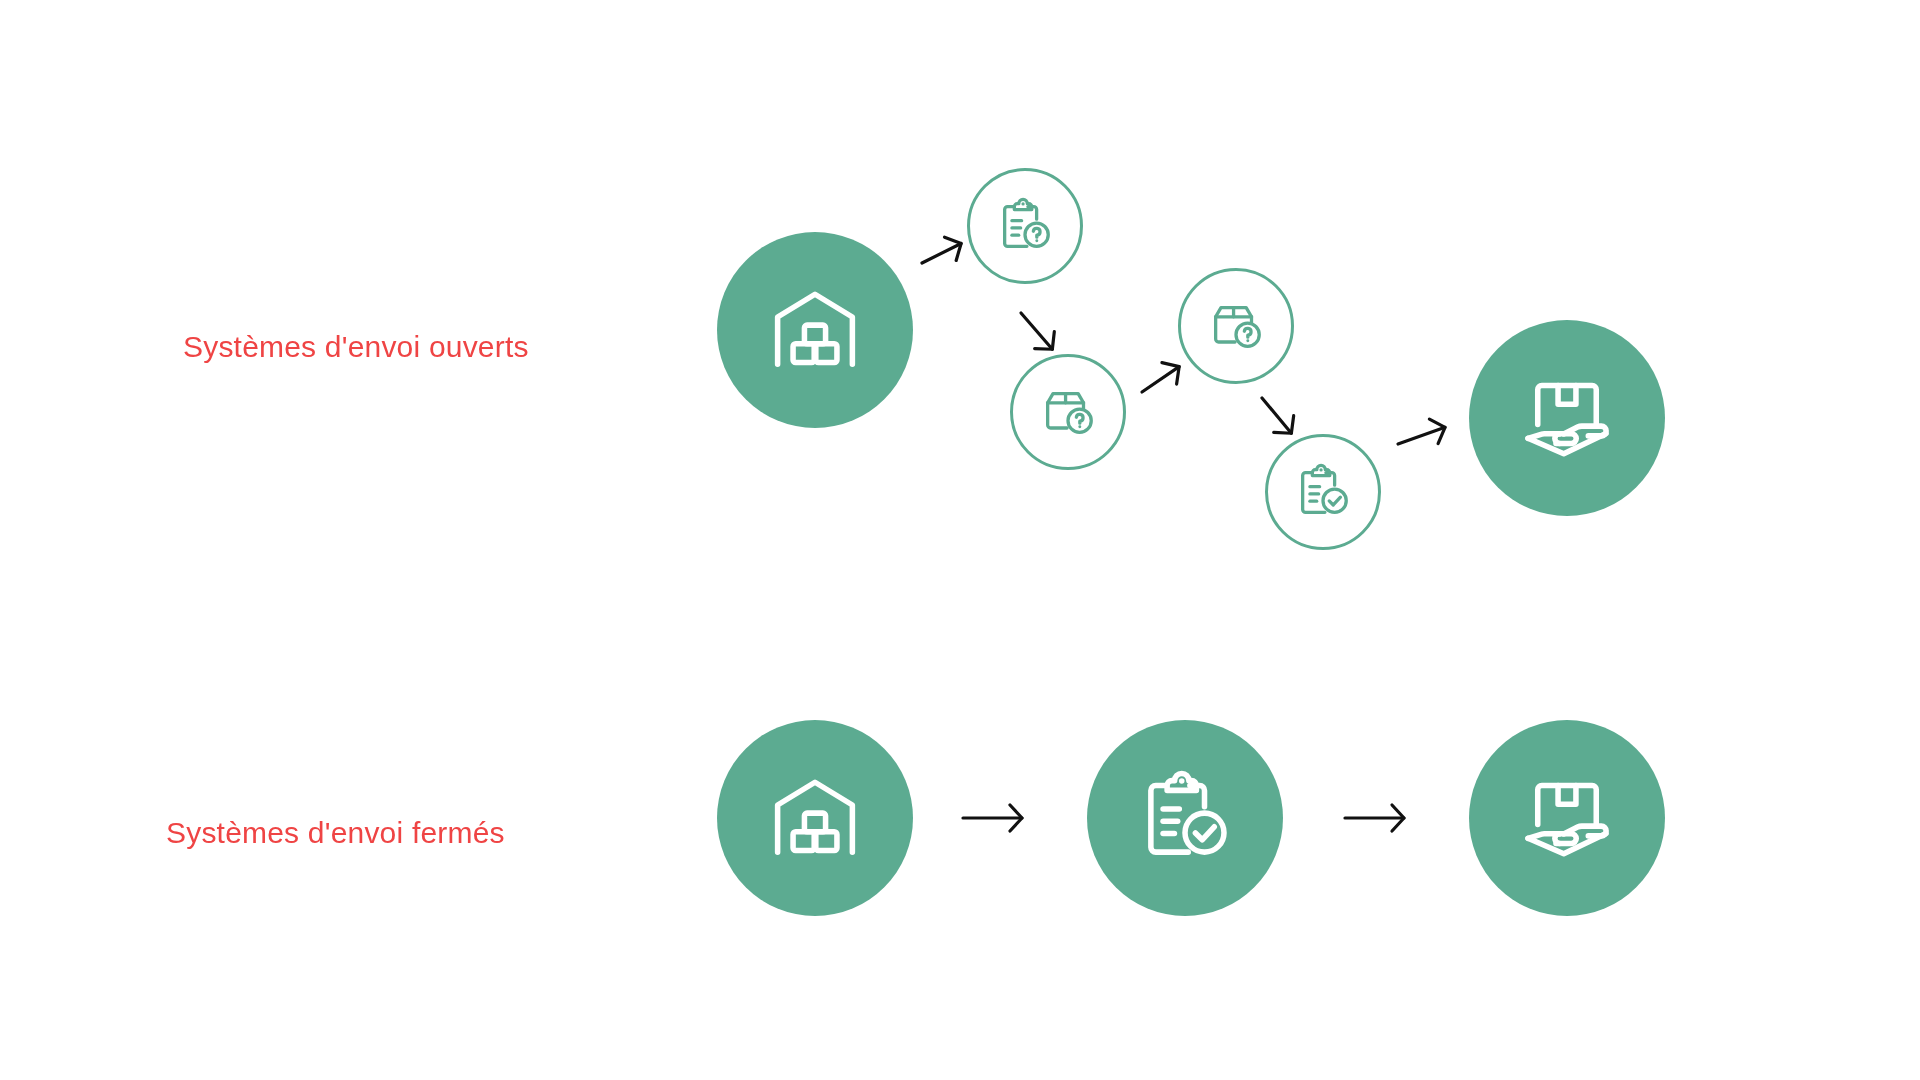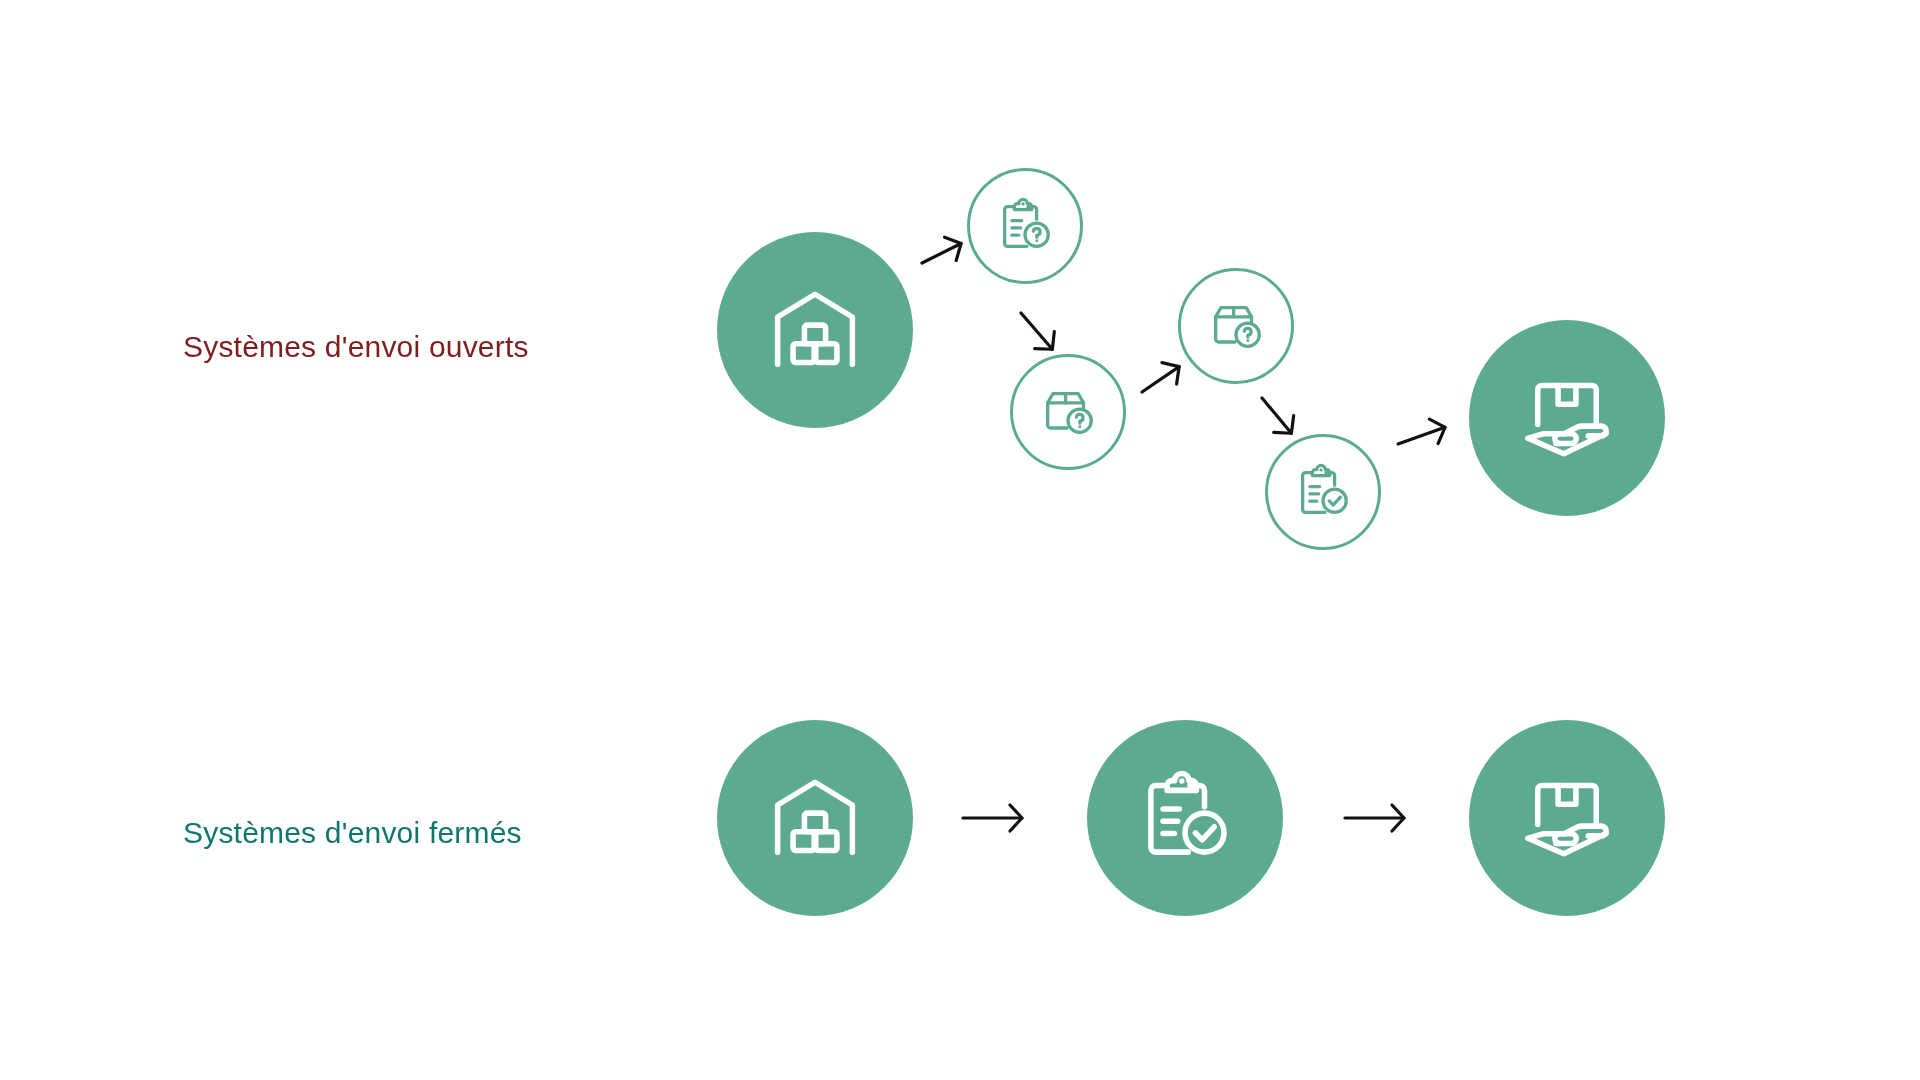--- a/index.html
+++ b/index.html
@@ -56,21 +56,21 @@
   
   .arrow {
     position: absolute;
   }
   .arrow svg { display: block; overflow: visible; }
 </style>
 </head>
 <body>
 
 <div id="diagram-root">
-    <div class="row-label" style="left: 183px; top: 332px; color: #7f1d1d;">Systèmes d'envoi ouverts</div>
+    <div class="row-label" style="left: 183px; top: 332px; color: #ef4444;">Systèmes d'envoi ouverts</div>
     <div class="arrow" style="left: 922px; top: 247px; width: 44.7214px; height: 32px; transform-origin: 0px 16px; transform: rotate(-26.5651deg);">
       <svg width="44.721359549995796" height="32" viewBox="0 0 44.721359549995796 32">
         <g fill="none" stroke="#111111" stroke-width="3.2" stroke-linecap="round" stroke-linejoin="round">
           <path d="M0 16 H43.721359549995796"></path>
           <path d="M31.721359549995796 3 L43.721359549995796 16 L31.721359549995796 29"></path>
         </g>
       </svg>
     </div>
     <div class="arrow" style="left: 1021px; top: 297px; width: 48.9183px; height: 32px; transform-origin: 0px 16px; transform: rotate(49.1446deg);">
       <svg width="48.91829923454004" height="32" viewBox="0 0 48.91829923454004 32">
@@ -127,21 +127,21 @@
     <div class="node outlined" style="left: 1265px; top: 434px; width: 116px; height: 116px; border-color: rgb(92, 171, 145);">
       <svg width="62" height="62" viewBox="0 0 64 64" style="color: rgb(92, 171, 145);">
         <use xlink:href="#sym-clipboard-check-icon"></use>
       </svg>
     </div>
     <div class="node filled" style="left: 1469px; top: 320px; width: 196px; height: 196px; background: rgb(92, 171, 145);">
       <svg width="104" height="104" viewBox="0 0 64 64" style="color: rgb(255, 255, 255);">
         <use xlink:href="#sym-hand-package-icon"></use>
       </svg>
     </div>
-    <div class="row-label" style="left: 183px; top: 818px; color: #0f766e;">Systèmes d'envoi fermés</div>
+    <div class="row-label" style="left: 166px; top: 818px; color: #ef4444;">Systèmes d'envoi fermés</div>
     <div class="arrow" style="left: 963px; top: 802px; width: 60px; height: 32px; transform-origin: 0px 16px; transform: rotate(0deg);">
       <svg width="60" height="32" viewBox="0 0 60 32">
         <g fill="none" stroke="#111111" stroke-width="3.2" stroke-linecap="round" stroke-linejoin="round">
           <path d="M0 16 H59"></path>
           <path d="M47 3 L59 16 L47 29"></path>
         </g>
       </svg>
     </div>
     <div class="arrow" style="left: 1345px; top: 802px; width: 60px; height: 32px; transform-origin: 0px 16px; transform: rotate(0deg);">
       <svg width="60" height="32" viewBox="0 0 60 32">

